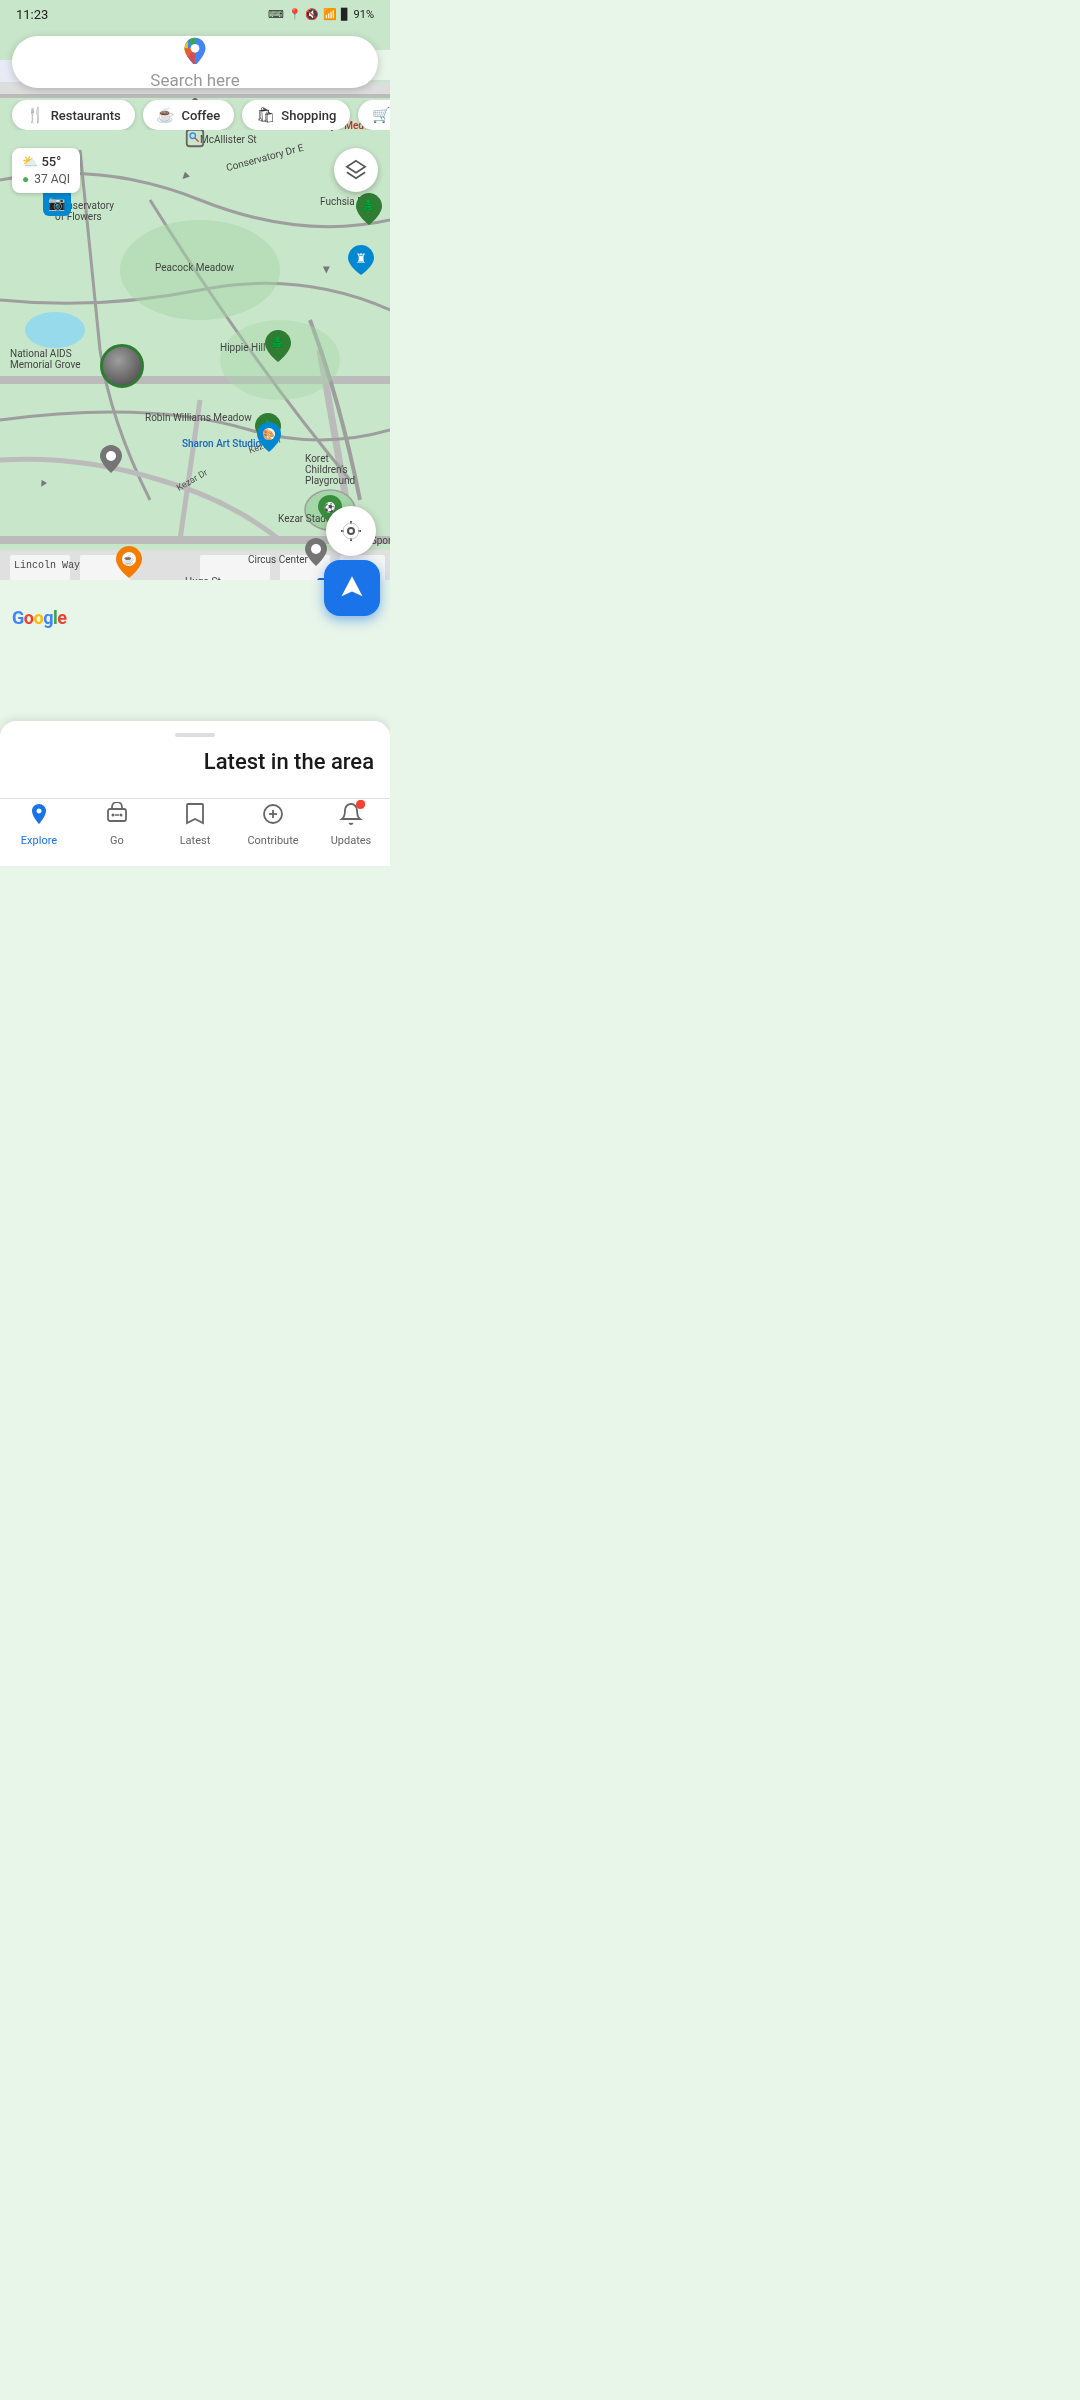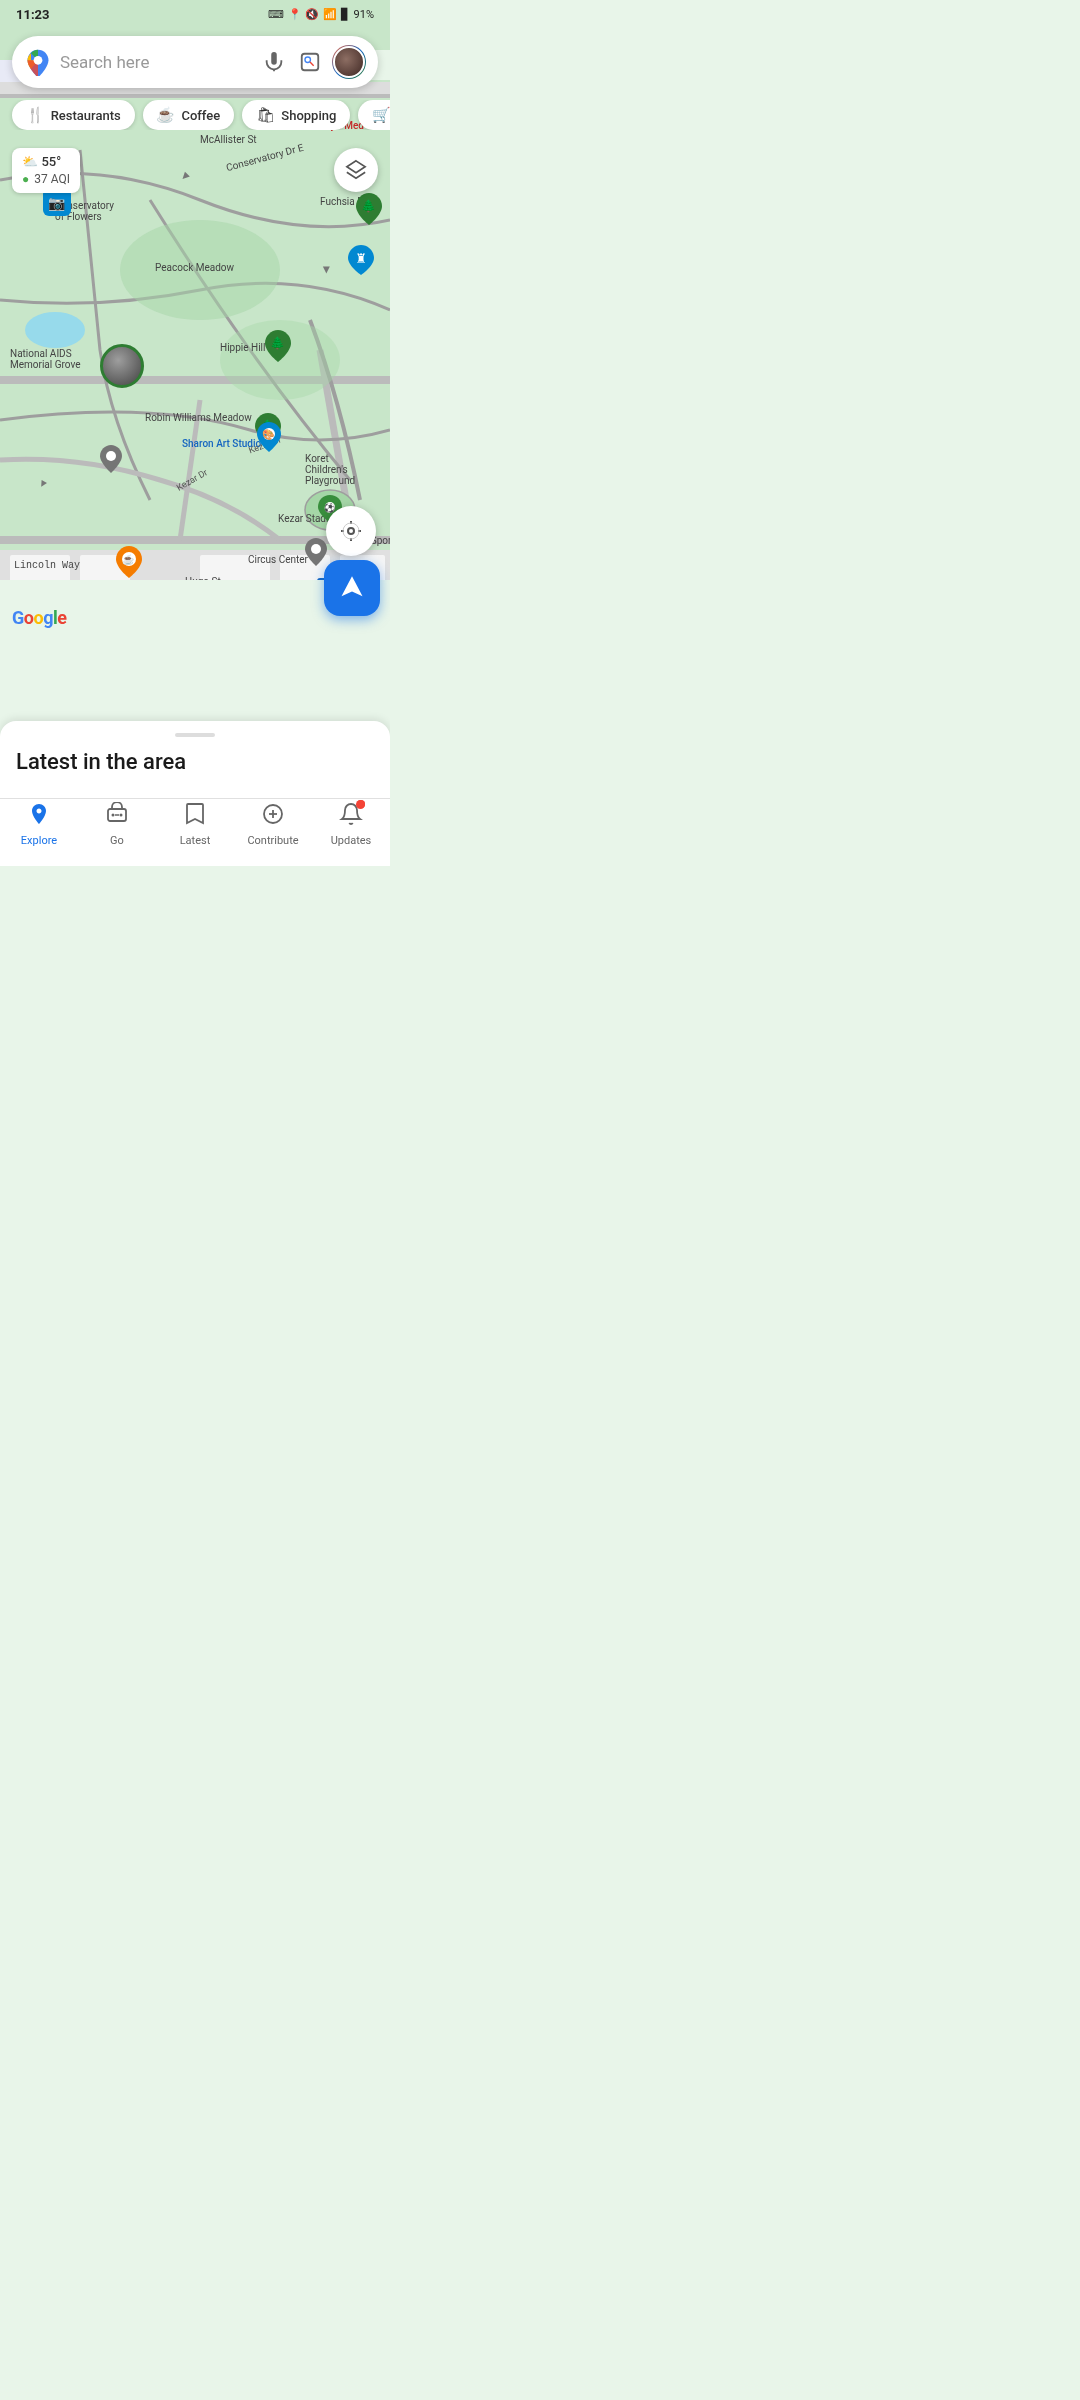--- a/index.html
+++ b/index.html
@@ -20,21 +20,21 @@
       height: 28px;
       display: flex;
       align-items: center;
       justify-content: space-between;
       padding: 0 16px;
       z-index: 100;
       background: transparent;
     }
     .status-time {
       font-size: 13px;
-      font-weight: 700;
+      font-weight: 400;
       color: #222;
     }
     .status-icons {
       display: flex;
       align-items: center;
       gap: 4px;
       font-size: 11px;
       color: #222;
     }
 
@@ -44,20 +44,21 @@
       top: 36px; left: 12px; right: 12px;
       height: 52px;
       background: #fff;
       border-radius: 26px;
       display: flex;
       align-items: center;
       padding: 0 12px;
       box-shadow: 0 2px 8px rgba(0,0,0,0.2);
       z-index: 100;
       gap: 8px;
+      flex-direction: column;
     }
     .google-maps-logo {
       width: 28px;
       height: 28px;
       flex-shrink: 0;
     }
     .search-input-text {
       flex: 1;
       font-size: 17px;
       color: #999;
@@ -224,20 +225,21 @@
       height: 4px;
       background: #ddd;
       border-radius: 2px;
       margin: 0 auto 12px;
     }
     .sheet-title {
       font-size: 22px;
       font-weight: 500;
       color: #1a1a1a;
       margin-bottom: 8px;
+      text-align: right;
     }
 
     
     .bottom-nav {
       position: absolute;
       bottom: 0; left: 0; right: 0;
       height: 68px;
       background: #fff;
       display: flex;
       align-items: center;

